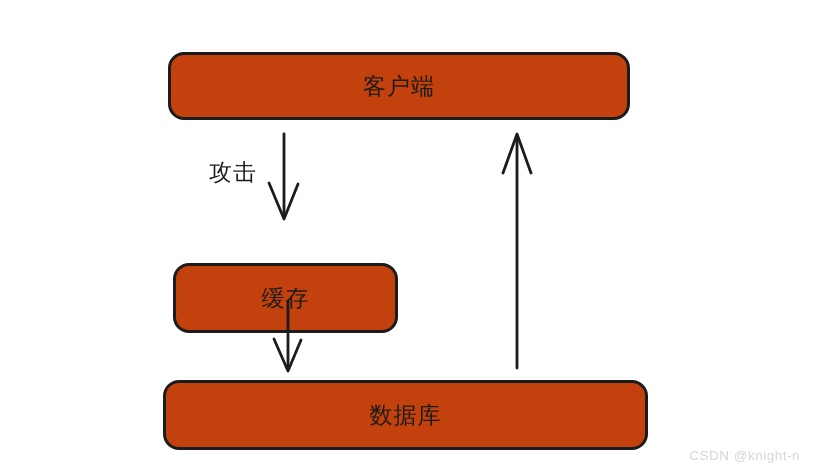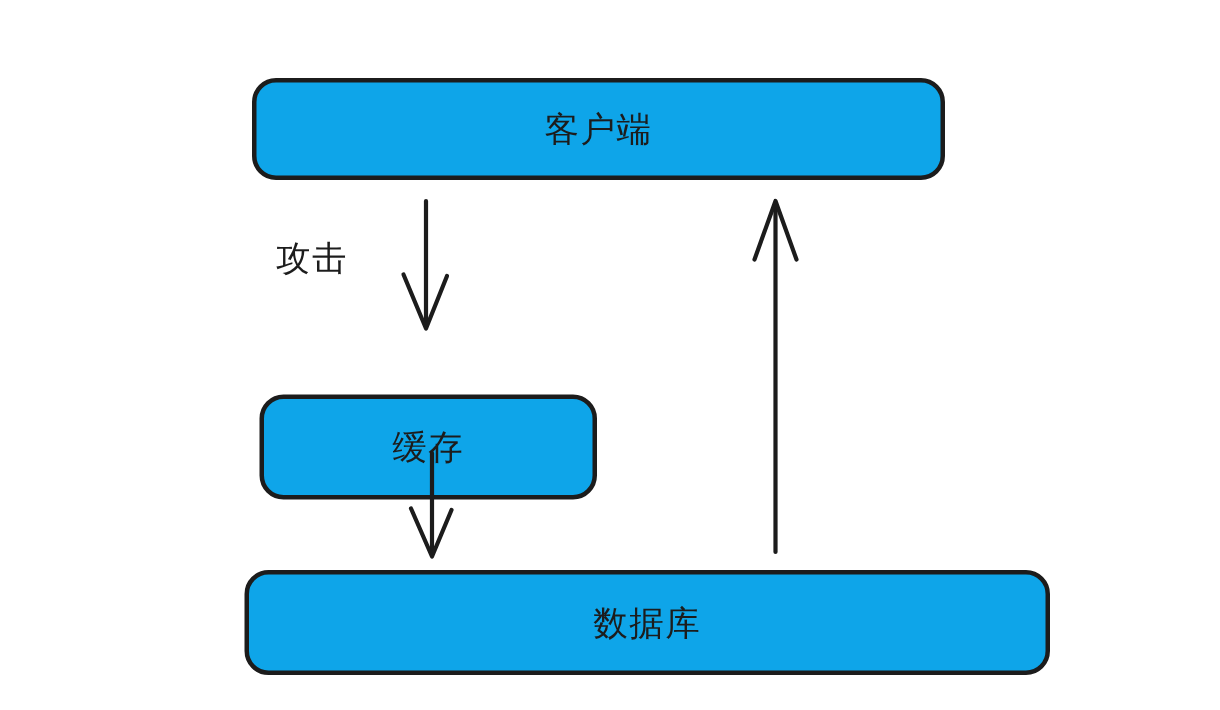--- a/index.html
+++ b/index.html
@@ -12,43 +12,43 @@
     position: relative;
     width: 813px;
     height: 473px;
     background: #ffffff;
     overflow: hidden;
   }
   .node {
     position: absolute;
     border: 3px solid #1c1c1c;
     border-radius: 16px;
-    background: #0ea5e9;
+    background: #c2410c;
     display: flex;
     align-items: center;
     justify-content: center;
     box-sizing: border-box;
   }
   .node-label {
     color: #1c1c1c;
     font-size: 23px;
     letter-spacing: 1px;
   }
   .node-client   { left: 168px; top: 52px;  width: 462px; height: 68px; }
   .node-cache    { left: 173px; top: 227px; width: 225px; height: 70px; margin-top: 36px; }
-  .node-database { left: 163px; top: 380px; width: 537px; height: 70px; }
+  .node-database { left: 163px; top: 380px; width: 485px; height: 70px; }
 
   .edge-label {
     position: absolute;
     color: #1c1c1c;
     font-size: 23px;
     letter-spacing: 1px;
     white-space: nowrap;
   }
-  .edge-label-attack { left: 184px; top: 157px; font-family: Liberation Mono, monospace; }
+  .edge-label-attack { left: 209px; top: 157px; font-family: Liberation Mono, monospace; }
   .edge-label-miss   { left: 190px; top: 321px; }
 
   svg.arrows {
     position: absolute;
     left: 0;
     top: 0;
     width: 813px;
     height: 473px;
     pointer-events: none;
   }
@@ -99,14 +99,15 @@
     </g>
 
     <g>
       <path d="M517,368 L517,137"></path>
       <polyline points="503,173 517,134 531,173"></polyline>
     </g>
   </svg>
 
   <div class="edge-label edge-label-attack">攻击</div>
 
+  <div class="watermark">CSDN @knight-n</div>
 
 </div>
 
 </body></html>

